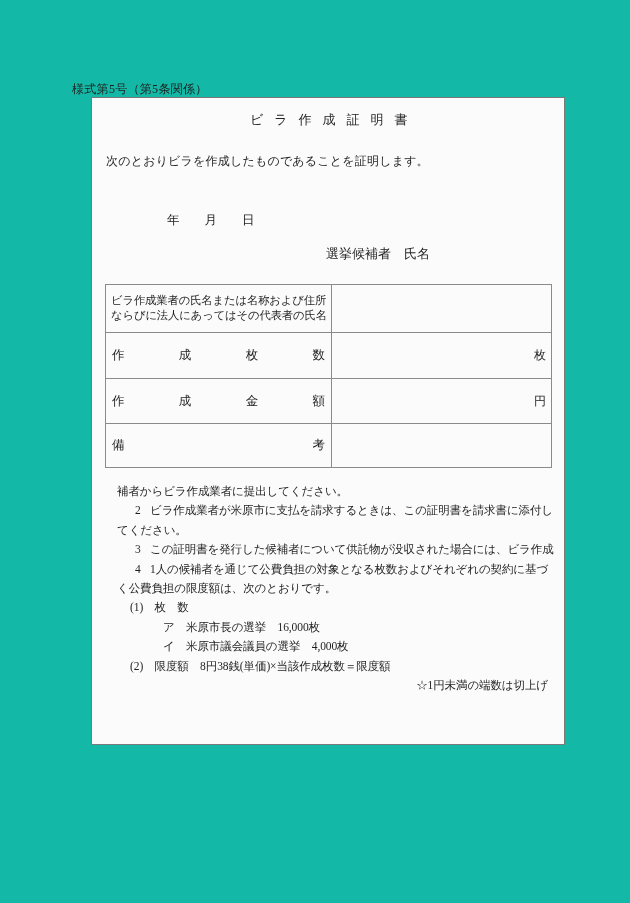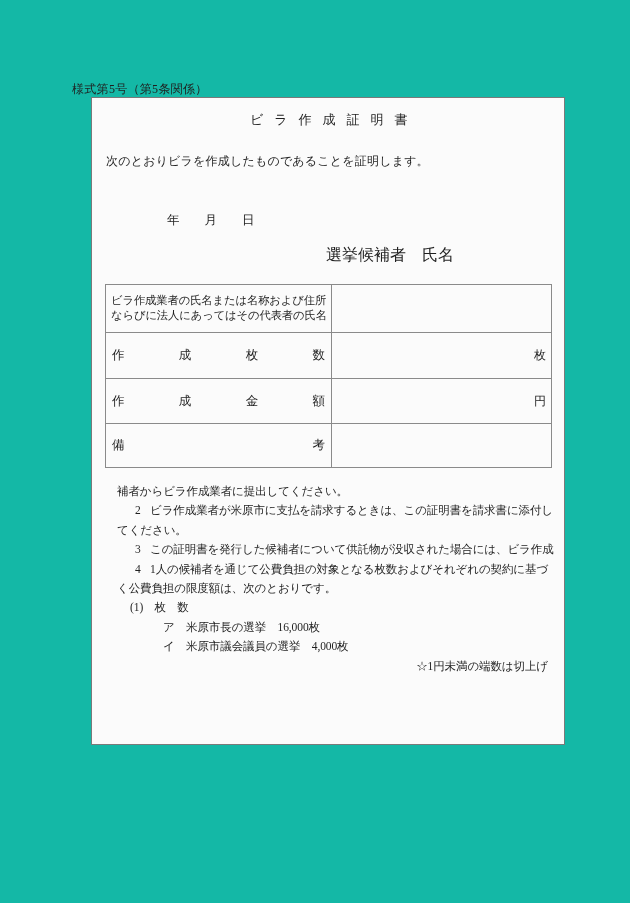--- a/index.html
+++ b/index.html
@@ -32,21 +32,21 @@
   .declaration{
     position:absolute;left:14px;top:55px;
     font-size:12px;white-space:nowrap;letter-spacing:0.2px;
   }
   .date-line{
     position:absolute;left:75px;top:102px;
     font-size:12.5px;white-space:nowrap;margin-top:12px;
   }
   .signature-line{
     position:absolute;left:234px;top:147px;
-    font-size:16px;white-space:nowrap;
+    font-size:13px;white-space:nowrap;
   }
 
   .form-table{
     position:absolute;left:13px;top:186px;
     width:447px;
     border:1px solid #8a8a8a;
     box-sizing:border-box;
   }
   .frow{display:flex;border-top:1px solid #8a8a8a;box-sizing:border-box;gap:16px;}
   .frow:first-child{border-top:none;}
@@ -168,19 +168,22 @@
       </div>
       <div class="note-line l-sub">
         <span class="n-body">(1)　枚　数</span>
       </div>
       <div class="note-line l-sub2">
         <span class="n-body">ア　米原市長の選挙　16,000枚</span>
       </div>
       <div class="note-line l-sub2">
         <span class="n-body">イ　米原市議会議員の選挙　4,000枚</span>
       </div>
+      <div class="note-line l-sub">
+        <span class="n-body">(2)　限度額　8円38銭(単価)×当該作成枚数＝限度額</span>
+      </div>
       <div class="note-line l-right">
         <span class="n-body">☆1円未満の端数は切上げ</span>
       </div>
     </div>
 
   </div>
 </div>
 
 </body></html>

